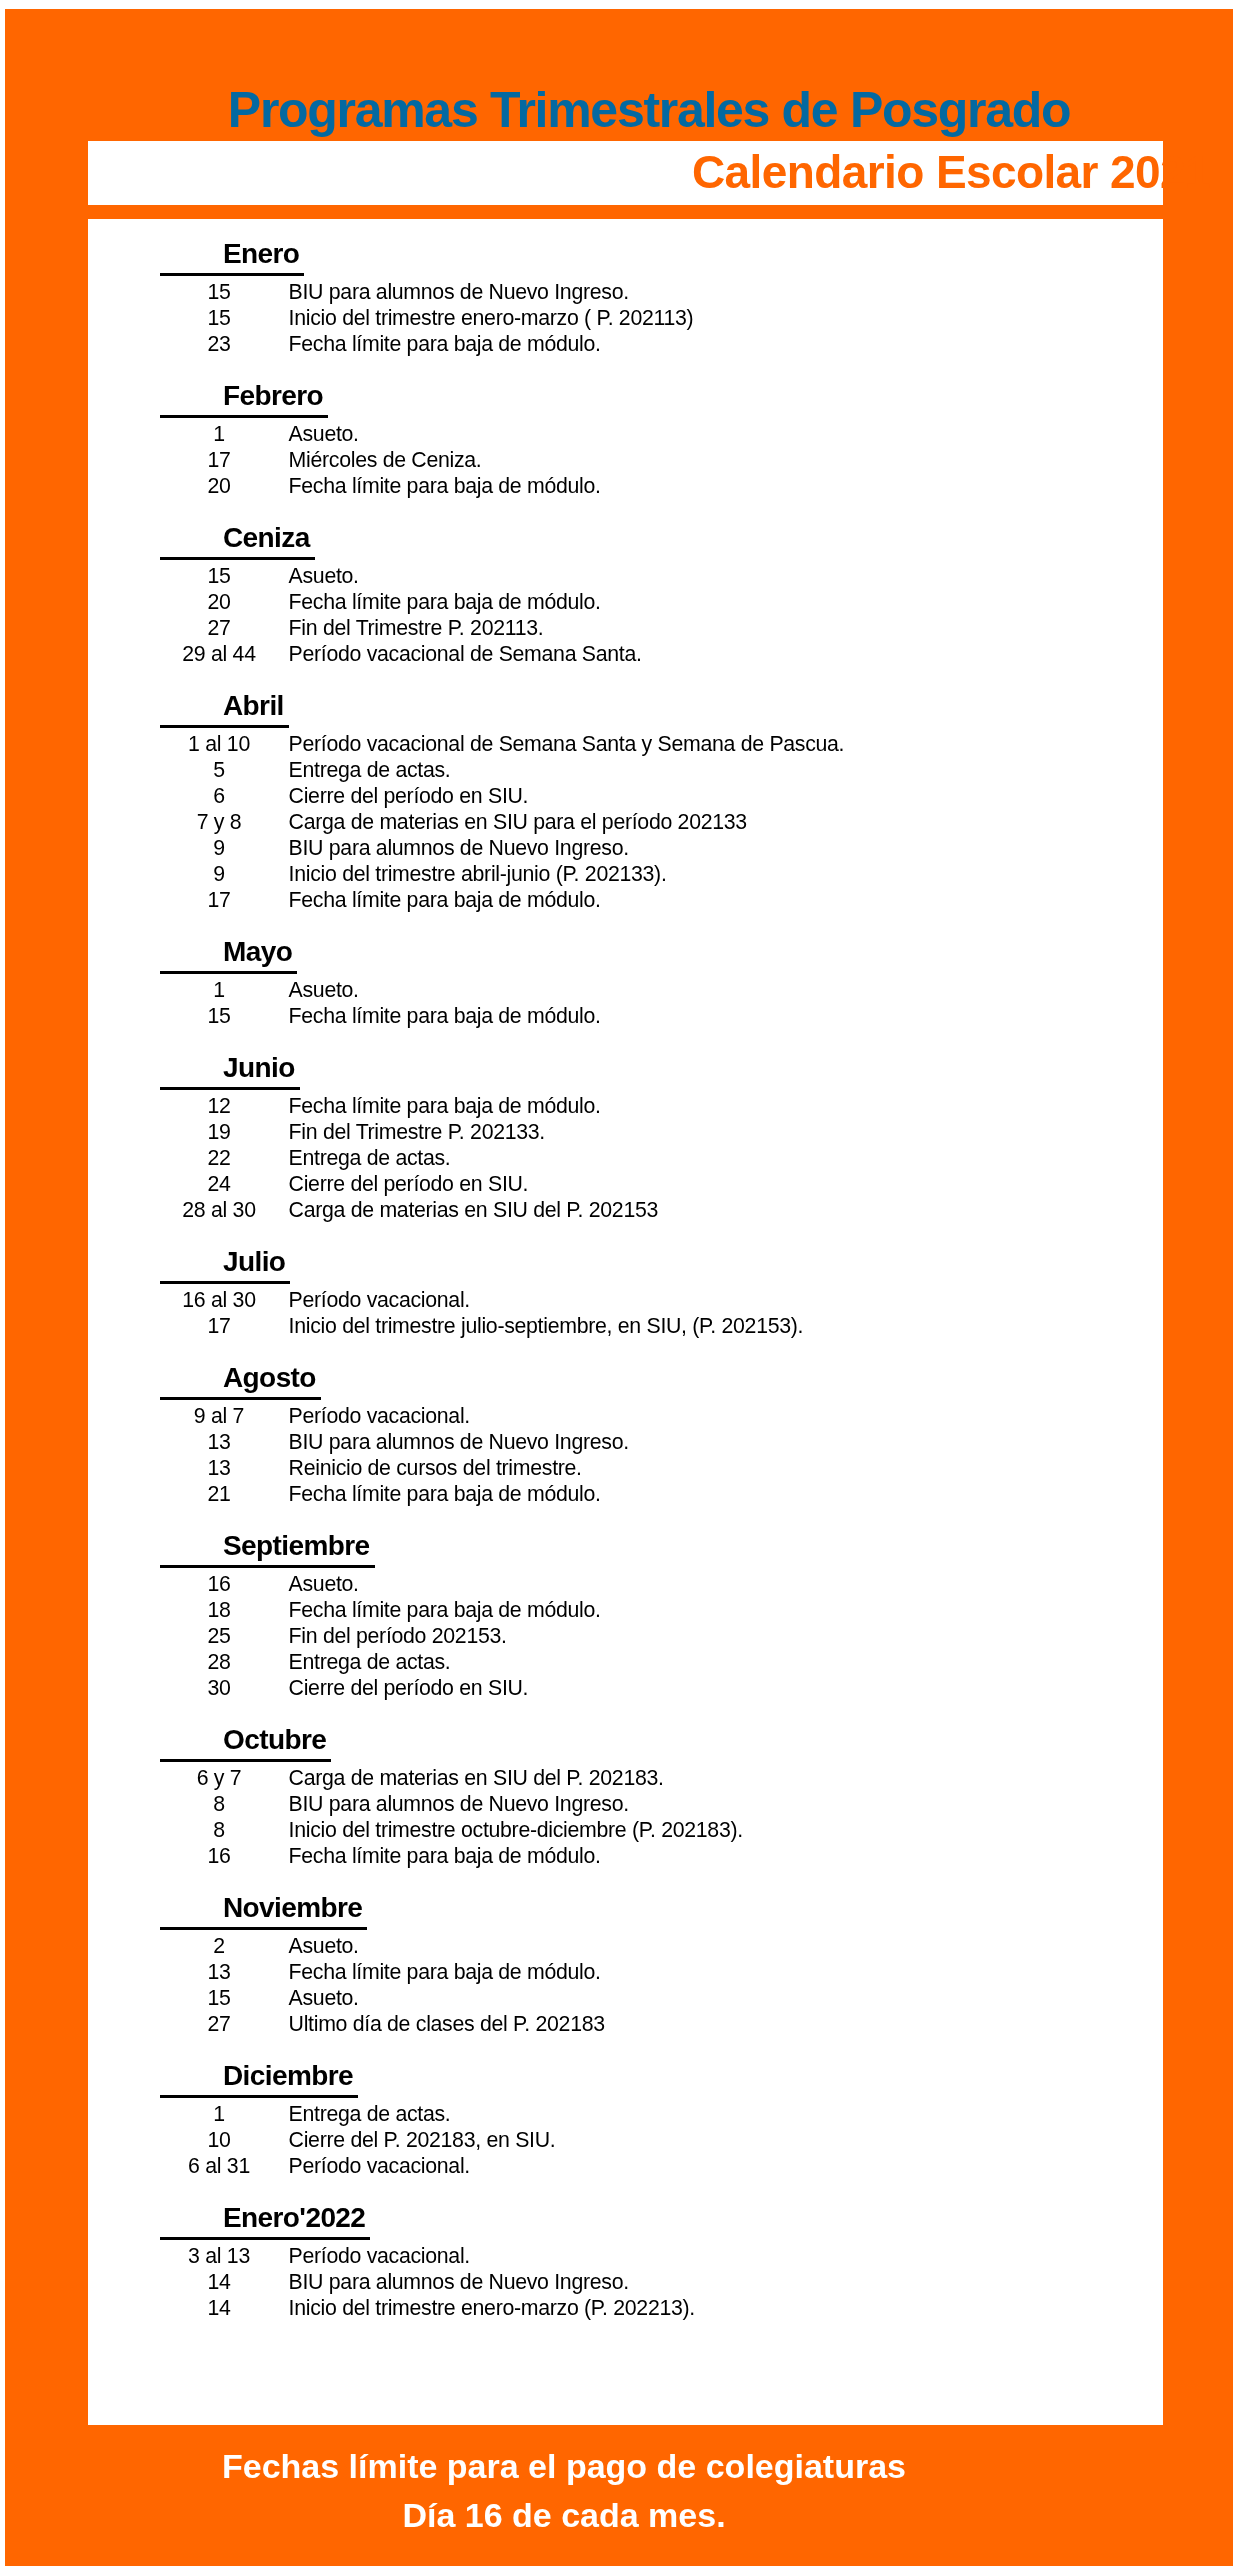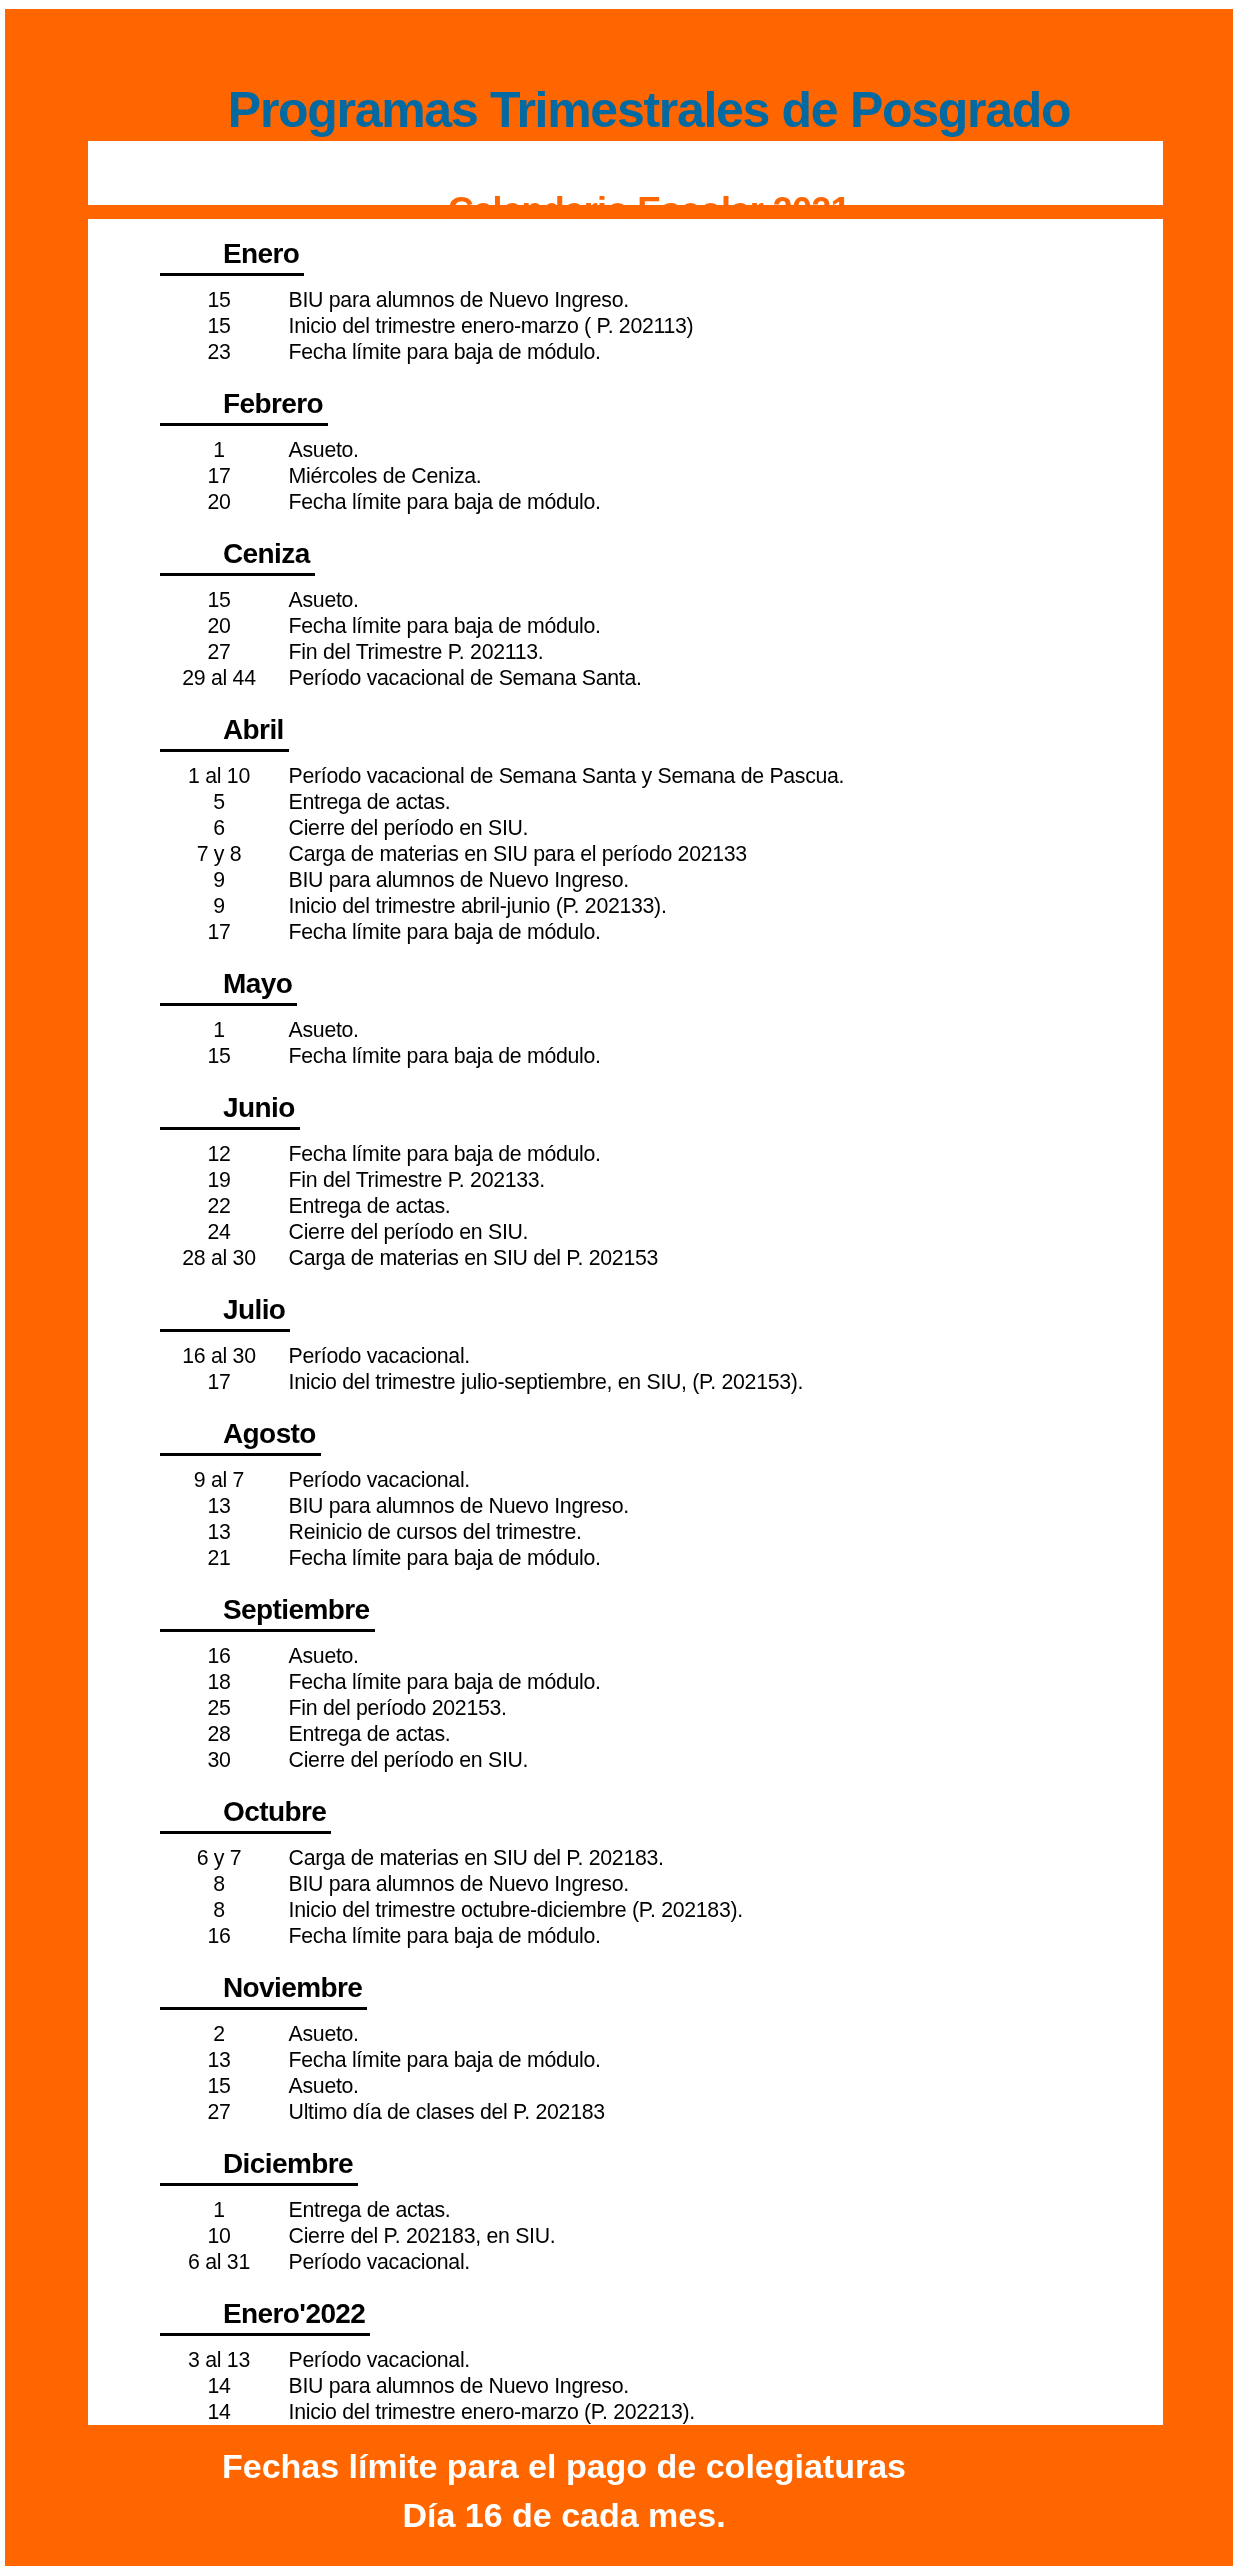--- a/index.html
+++ b/index.html
@@ -44,34 +44,33 @@
     font-weight: bold;
     letter-spacing: -1.3px;
     line-height: 1;
     color: #0369a1;
     white-space: nowrap;
   }
   .page-subtitle {
     position: absolute;
     left: 88px; top: 149px;
     width: 1122px;
-    text-align: center;
-    font-size: 36px;
+    text-align: right;
+    font-size: 46px;
     font-weight: bold;
     letter-spacing: -0.6px;
     line-height: 1;
     color: var(--accent, #FF6600);
     white-space: nowrap;
-    margin-top: 44px;
   }
   .month { margin-top: 25px; }
   .month:first-child { margin-top: 0; }
   .month-name {
     display: inline-block;
-    margin: 0 0 11px 72px;
+    margin: 0 0 3px 72px;
     padding: 0 5px 5px 63px;
     border-bottom: 3.1px solid #000;
     font-size: 28px;
     font-weight: bold;
     letter-spacing: -0.6px;
     line-height: 1;
   }
   .event-row {
     display: flex;
     line-height: 26px;

